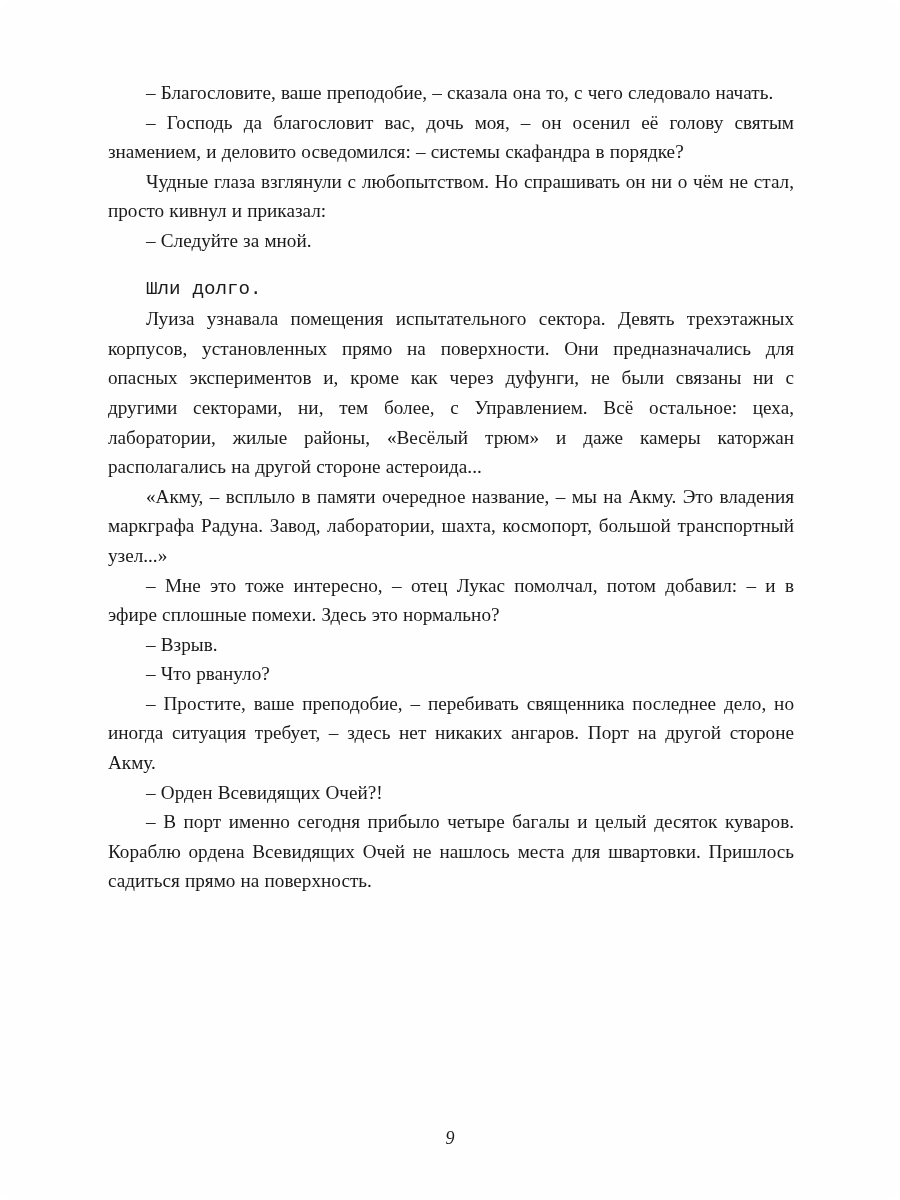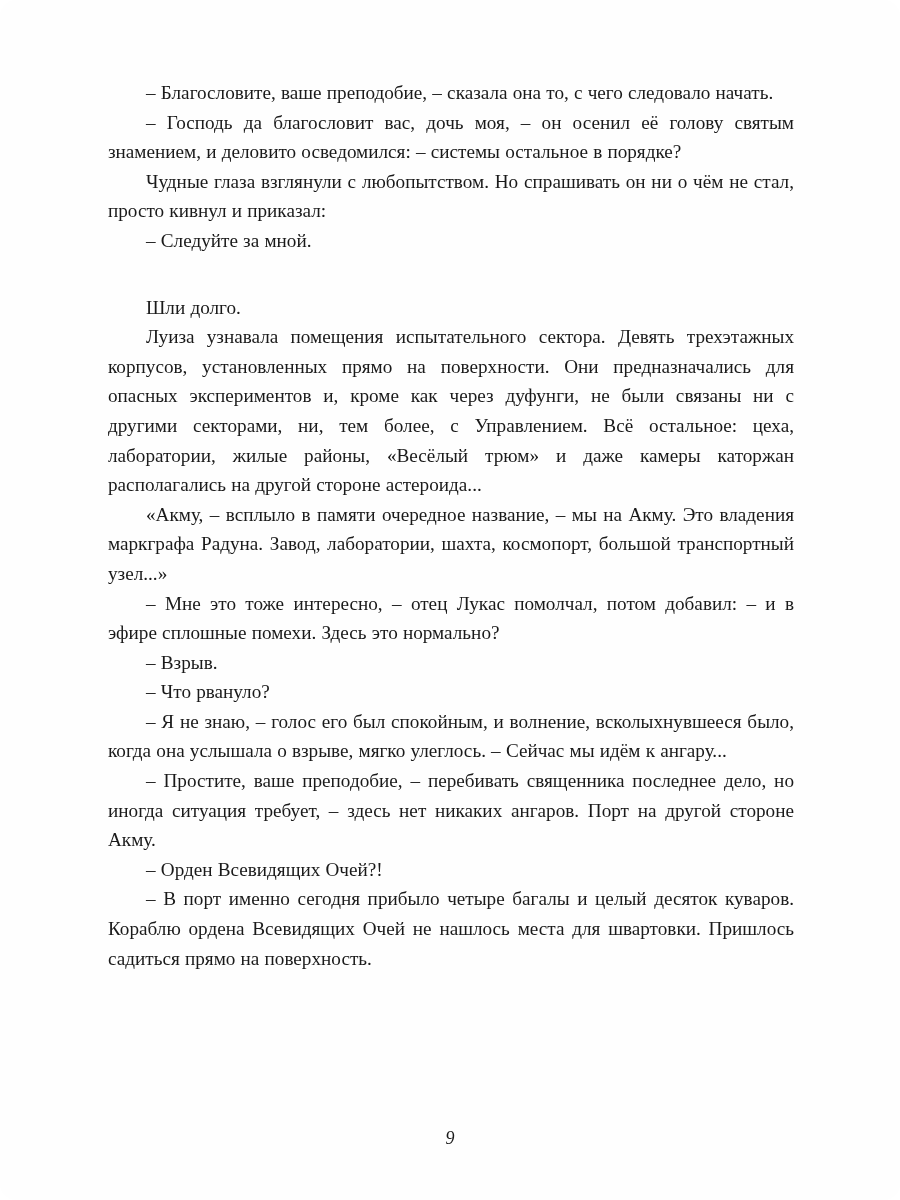--- a/index.html
+++ b/index.html
@@ -33,51 +33,51 @@
   p.para {
     margin: 0;
     font-size: 19.2px;
     line-height: 29.6px;
     text-align: justify;
     text-indent: 38px;
     hyphens: manual;
     word-spacing: 0.02em;
   }
   p.gap {
-    margin-top: 37px;
+    margin-top: 19px;
+    font-family: Liberation Mono, monospace;
   }
   #page-number {
     position: absolute;
     left: 0;
     top: 1128px;
     width: 900px;
     text-align: center;
     font-size: 18px;
     font-style: italic;
     font-family: "Liberation Serif", "DejaVu Serif", serif;
     color: #1a1a1a;
   }
 </style>
 </head>
 <body>
 
 <div id="page">
 
   <div id="text-column">
     <p class="para">– Благословите, ваше преподобие, – сказала она то, с чего следовало начать.</p>
-    <p class="para">– Господь да благословит вас, дочь моя, – он осенил её голову святым знамением, и деловито осведомился: – системы остальное в порядке?</p>
+    <p class="para">– Господь да благословит вас, дочь моя, – он осенил её голову святым знамением, и деловито осведомился: – системы скафандра в порядке?</p>
     <p class="para">Чудные глаза взглянули с любопытством. Но спрашивать он ни о чём не стал, просто кивнул и приказал:</p>
     <p class="para">– Следуйте за мной.</p>
     <p class="para gap">Шли долго.</p>
     <p class="para">Луиза узнавала помещения испытательного сектора. Девять трехэтажных корпусов, установленных прямо на поверхности. Они предназначались для опасных экспериментов и, кроме как через дуфунги, не были связаны ни с другими секторами, ни, тем более, с Управлением. Всё остальное: цеха, лаборатории, жилые районы, «Весёлый трюм» и даже камеры каторжан располагались на другой стороне астероида...</p>
     <p class="para">«Акму, – всплыло в памяти очередное название, – мы на Акму. Это владения маркграфа Радуна. Завод, лаборатории, шахта, космопорт, большой транспортный узел...»</p>
     <p class="para">– Мне это тоже интересно, – отец Лукас помолчал, потом добавил: – и в эфире сплошные помехи. Здесь это нормально?</p>
     <p class="para">– Взрыв.</p>
     <p class="para">– Что рвануло?</p>
-    <p class="para">– Я не знаю, – голос его был спокойным, и волнение, всколыхнувшееся было, когда она услышала о взрыве, мягко улеглось. – Сейчас мы идём к ангару...</p>
     <p class="para">– Простите, ваше преподобие, – перебивать священника последнее дело, но иногда ситуация требует, – здесь нет никаких ангаров. Порт на другой стороне Акму.</p>
     <p class="para">– Орден Всевидящих Очей?!</p>
     <p class="para">– В порт именно сегодня прибыло четыре багалы и целый десяток куваров. Кораблю ордена Всевидящих Очей не нашлось места для швартовки. Пришлось садиться прямо на поверхность.</p>
   </div>
 
   <div id="page-number">9</div>
 
 </div>
 
 </body></html>

